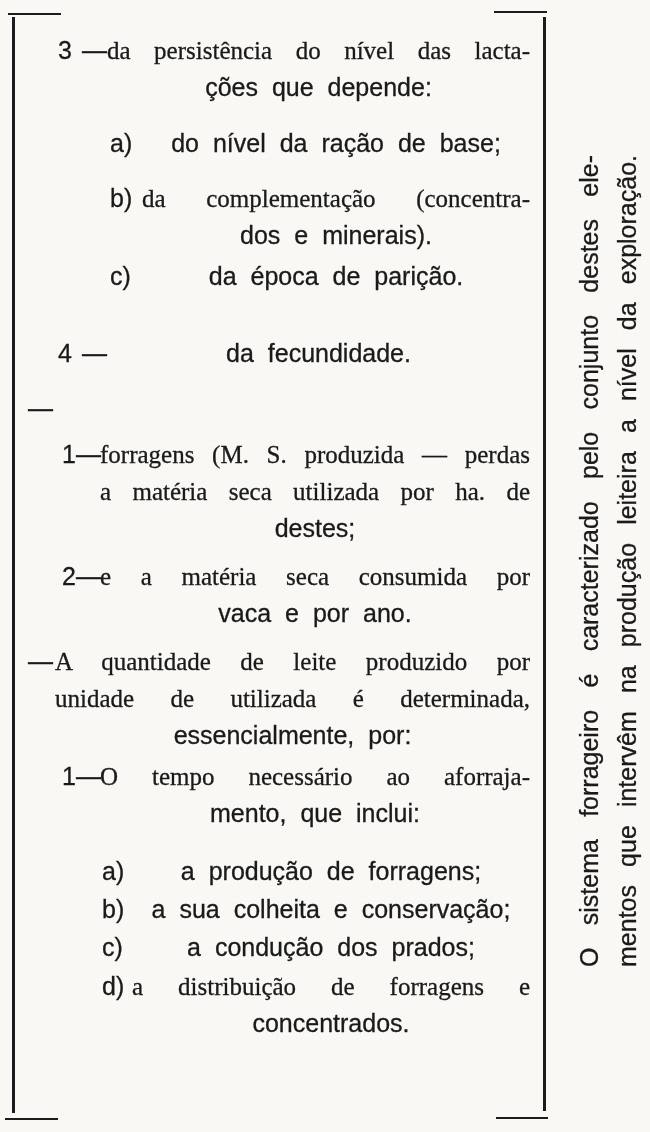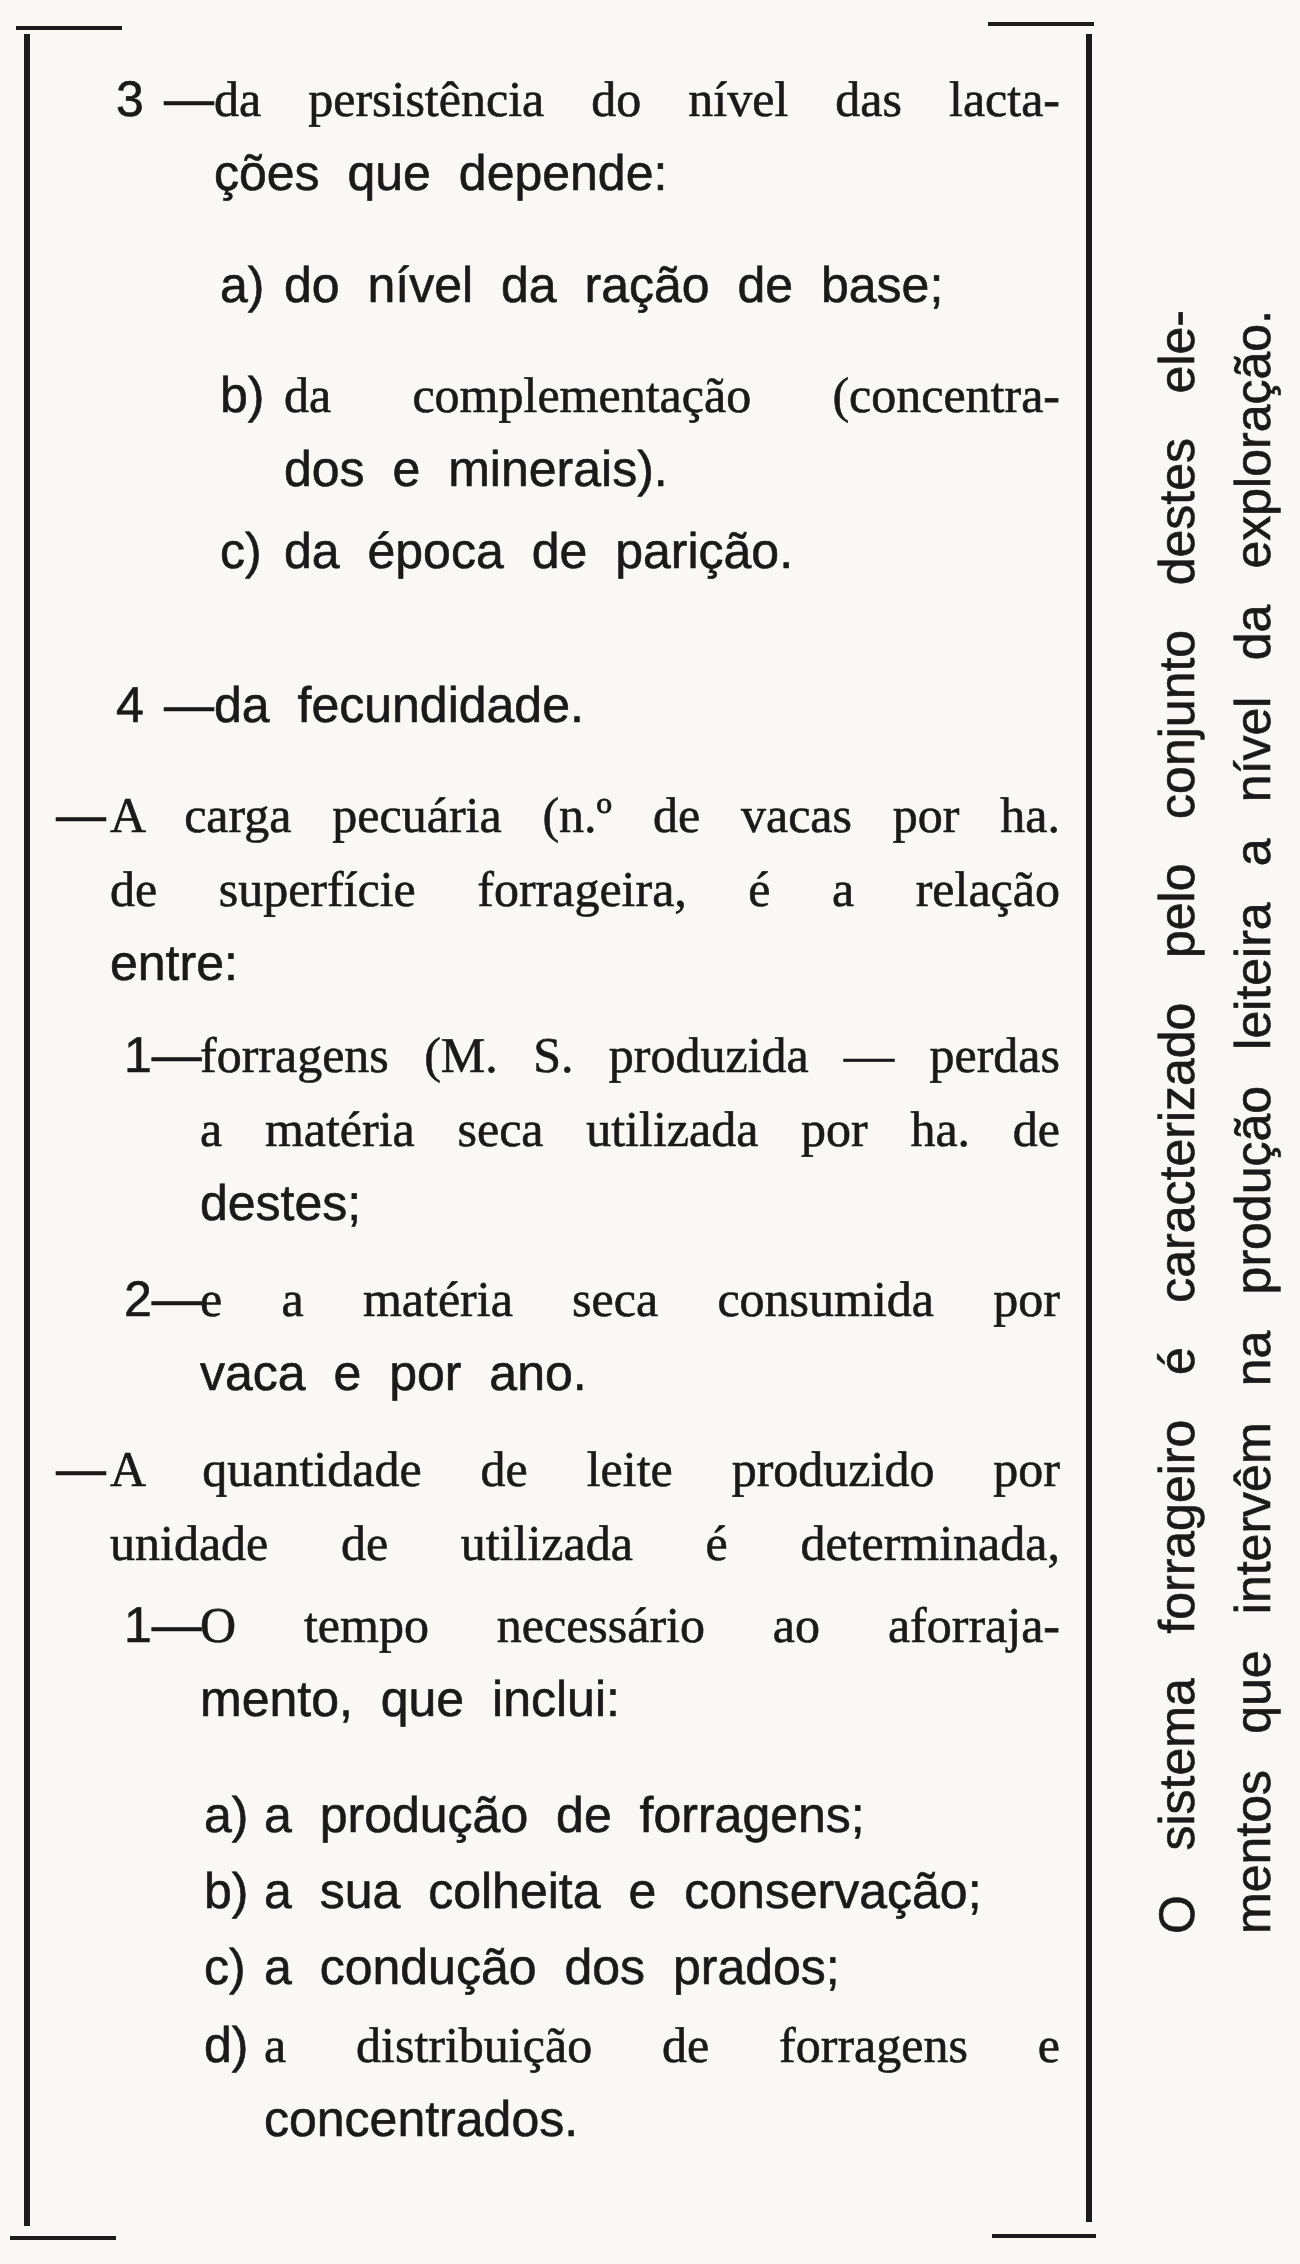--- a/index.html
+++ b/index.html
@@ -27,21 +27,21 @@
     display:flex;
     box-sizing:border-box;
     width:533px;
     padding-right:15px;
     font-size:25px;
     line-height:37px;
   }
   .marker{flex:0 0 auto;display:flex;}
   .marker.split{justify-content:space-between;}
   .mtext{flex:1 1 auto;min-width:0;}
-  .line{word-spacing:0.28em;white-space:nowrap;}
+  .line{word-spacing:0.28em;white-space:nowrap;text-align:center;}
   .line.jl{
     white-space:normal;
     word-spacing:normal;
     text-align:justify;
     text-align-last:justify;
     font-family:Liberation Serif, serif;
   }
 
   
   .note-wrap{position:absolute;left:570px;top:155px;width:76px;height:812px;}
@@ -103,25 +103,20 @@
         <div class="marker split" style="width: 49px;">
           <span>4</span>
           <span>—</span>
         </div>
         <div class="mtext">
           <div class="line">da fecundidade.</div>
         </div>
       </div>
       <div class="para dash" style="margin-top: 18px; padding-left: 16px;">
         <div class="marker" style="width: 27px;">—</div>
-        <div class="mtext">
-          <div class="line jl">A carga pecuária (n.º de vacas por ha.</div>
-          <div class="line jl">de superfície forrageira, é a relação</div>
-          <div class="line">entre:</div>
-        </div>
       </div>
       <div class="para num2" style="margin-top: 9px; padding-left: 50px;">
         <div class="marker split" style="width: 38px;">
           <span>1</span>
           <span>—</span>
         </div>
         <div class="mtext">
           <div class="line jl">forragens (M. S. produzida — perdas</div>
           <div class="line jl">a matéria seca utilizada por ha. de</div>
           <div class="line">destes;</div>
@@ -135,20 +130,21 @@
         <div class="mtext">
           <div class="line jl">e a matéria seca consumida por</div>
           <div class="line">vaca e por ano.</div>
         </div>
       </div>
       <div class="para dash" style="margin-top: 11px; padding-left: 16px;">
         <div class="marker" style="width: 27px;">—</div>
         <div class="mtext">
           <div class="line jl">A quantidade de leite produzido por</div>
           <div class="line jl">unidade de utilizada é determinada,</div>
+          <div class="line">essencialmente, por:</div>
         </div>
       </div>
       <div class="para num2" style="margin-top: 4px; padding-left: 50px;">
         <div class="marker split" style="width: 38px;">
           <span>1</span>
           <span>—</span>
         </div>
         <div class="mtext">
           <div class="line jl">O tempo necessário ao aforraja-</div>
           <div class="line">mento, que inclui:</div>

